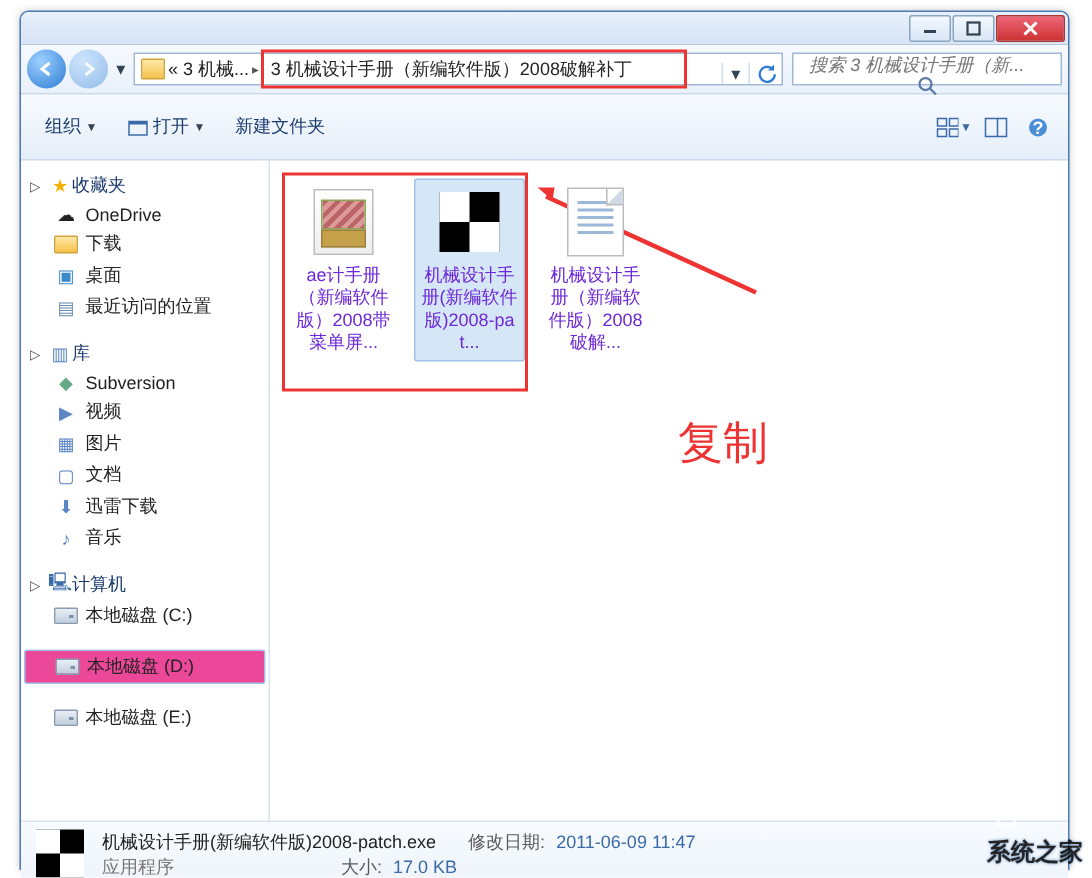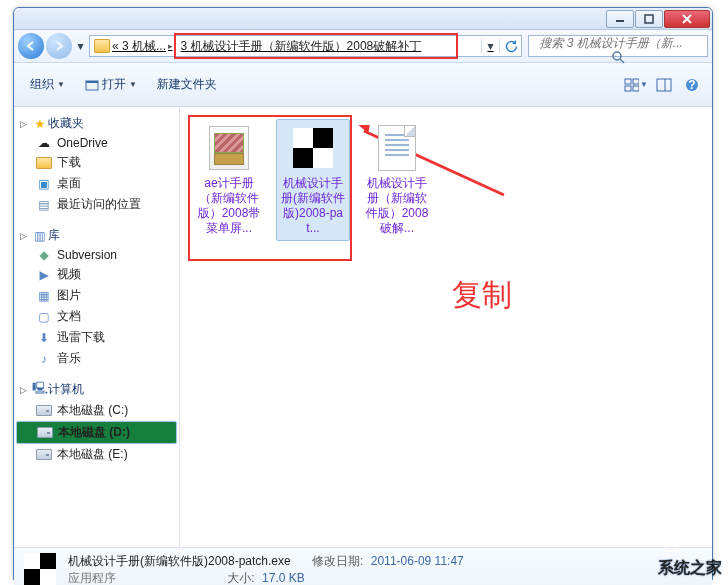--- a/index.html
+++ b/index.html
@@ -10,21 +10,21 @@
 .titlebar { height: 22px; background: linear-gradient(#e8f0fb,#d6e4f5); border-bottom: 1px solid #b6c7dd; border-radius: 6px 6px 0 0; display: flex; justify-content: flex-end; align-items: center; padding-right: 2px; }
 .wbtn { width: 28px; height: 18px; margin-left: 1px; display: flex; align-items: center; justify-content: center; border: 1px solid #8aa6c1; border-radius: 2px; background: linear-gradient(#f3f8fe,#d9e6f5); color: #345; }
 .wbtn.close { width: 46px; background: linear-gradient(#e67,#c33); border-color: #a33; color: #fff; }
 .wbtn svg { display: block; }
 
 .navrow { height: 32px; display: flex; align-items: center; padding: 0 4px; gap: 2px; background: linear-gradient(#f6f9fe,#e9f1fb); }
 .navicon { width: 26px; height: 26px; border-radius: 50%; background: radial-gradient(circle at 35% 30%, #9fd0ff, #2b7cd4); display: flex; align-items: center; justify-content: center; color: #fff; }
 .navicon.fwd { opacity: .45; }
 .dd { width: 13px; display: flex; align-items: center; justify-content: center; color: #345; }
 
-.addrbar { flex: 1; height: 22px; border: 1px solid #9fb7d4; background: #fff; display: flex; align-items: center; position: relative; text-decoration: underline; }
+.addrbar { flex: 1; height: 22px; border: 1px solid #9fb7d4; background: #fff; display: flex; align-items: flex-end; position: relative; }
 .red-outline { position: absolute; left: 84px; top: -3px; width: 284px; height: 26px; border: 2px solid #e33; pointer-events: none; }
 .crumb { display: flex; align-items: center; height: 100%; padding: 0 4px; color: #222; }
 .crumb .chev { margin-left: 2px; color: #555; font-size: 9px; }
 .foldico { width: 16px; height: 14px; background: linear-gradient(#ffe9a8,#f5c24b); border: 1px solid #d2a33a; border-radius: 1px; margin-right: 2px; }
 .addr-dd { width: 18px; border-left: 1px solid #cfdced; display: flex; align-items: center; justify-content: center; color: #345; }
 .addr-ref { width: 22px; border-left: 1px solid #cfdced; display: flex; align-items: center; justify-content: center; color: #2b7cd4; }
 
 .searchbox { width: 180px; height: 22px; border: 1px solid #9fb7d4; background: #fff; display: flex; align-items: center; margin-left: 4px; flex-direction: column; }
 .searchbox input { border: none; outline: none; flex: 1; padding: 0 4px; color: #888; font-style: italic; }
 .searchbox .mag { width: 20px; color: #5a7aa5; display: flex; align-items: center; justify-content: center; }
@@ -34,21 +34,21 @@
 .tbtn .tri { font-size: 8px; color: #345; }
 .tb-spacer { flex: 1; }
 .tb-icon { width: 24px; height: 22px; display: flex; align-items: center; justify-content: center; color: #3a6aa8; }
 
 .body { display: flex; height: calc(100% - 22px - 32px - 32px - 45px); }
 .sidebar { width: 166px; border-right: 1px solid #d9e2ee; overflow-y: auto; padding: 6px 0; }
 .sb-group { margin-bottom: 10px; }
 .sb-head { display: flex; align-items: center; padding: 2px 6px; color: #1a3a6e; font-weight: 400; }
 .sb-head .caret { width: 12px; color: #555; font-size: 9px; }
 .sb-item { display: flex; align-items: center; padding: 2px 6px 2px 22px; color: #222; gap: 5px; }
-.sb-item.sel { background: #15803d; border: 1px solid #9fc3e8; border-radius: 2px; margin: 0 2px; padding-left: 20px; font-weight: bold; }
+.sb-item.sel { background: #ec4899; border: 1px solid #9fc3e8; border-radius: 2px; margin: 12px 2px; padding-left: 20px; }
 .ico { width: 16px; height: 14px; display: inline-flex; align-items: center; justify-content: center; }
 .ico-fav { color: #f5b301; }
 .ico-drive { width: 16px; height: 11px; background: linear-gradient(#e8eef4,#c3cedd); border: 1px solid #8a9cb0; border-radius: 1px; position: relative; }
 .ico-drive::after { content: ""; position: absolute; right: 2px; top: 4px; width: 3px; height: 2px; background: #7c92ab; }
 .ico-fold { width: 16px; height: 12px; background: linear-gradient(#ffe9a8,#f5c24b); border: 1px solid #d2a33a; border-radius: 1px; }
 .ico-lib { color: #5a86c4; }
 .ico-pc { color: #3a6aa8; }
 
 .content { flex: 1; position: relative; padding: 12px; }
 .files { display: flex; gap: 10px; }

